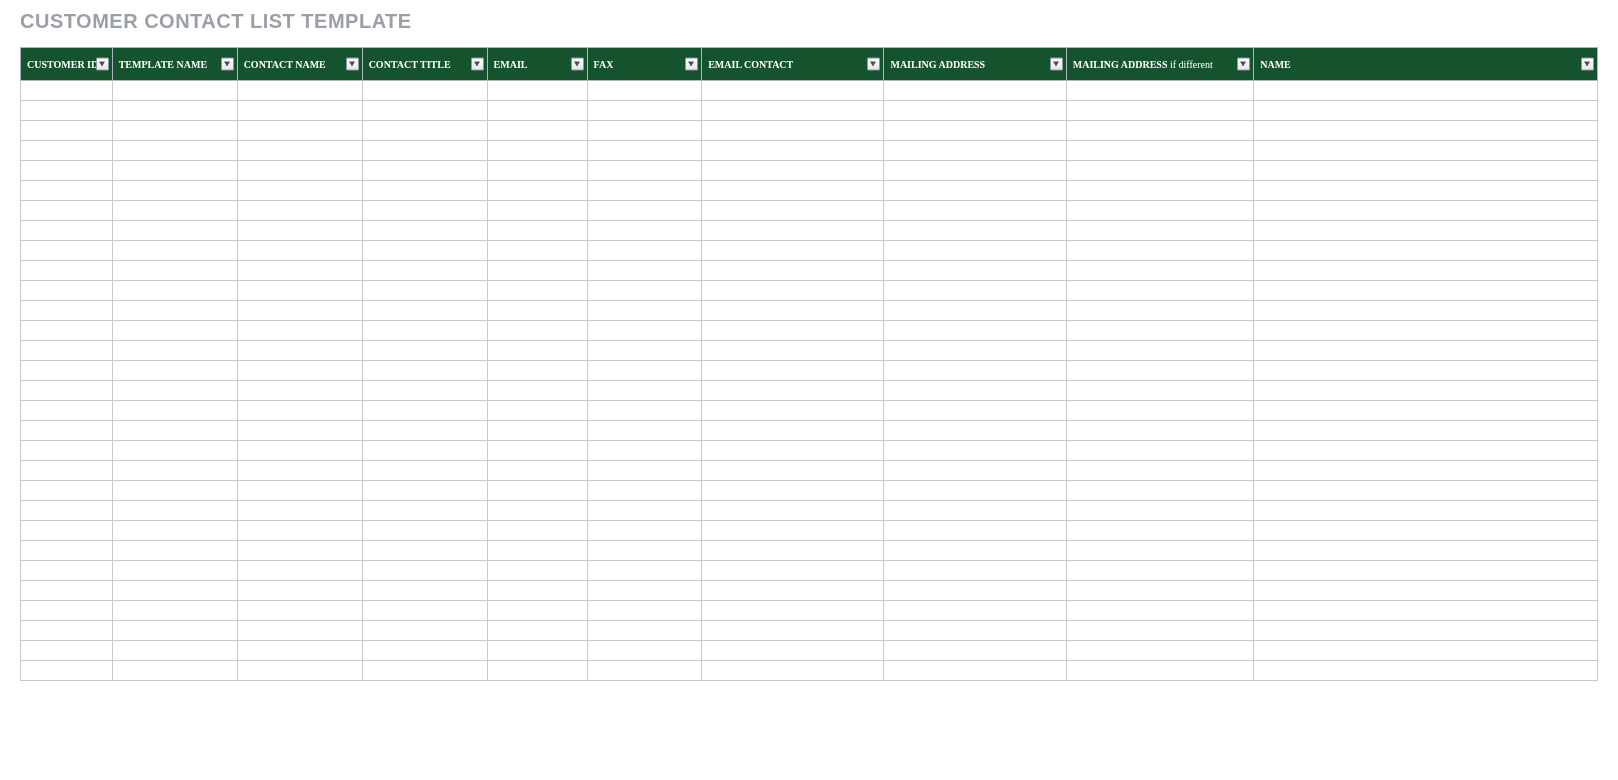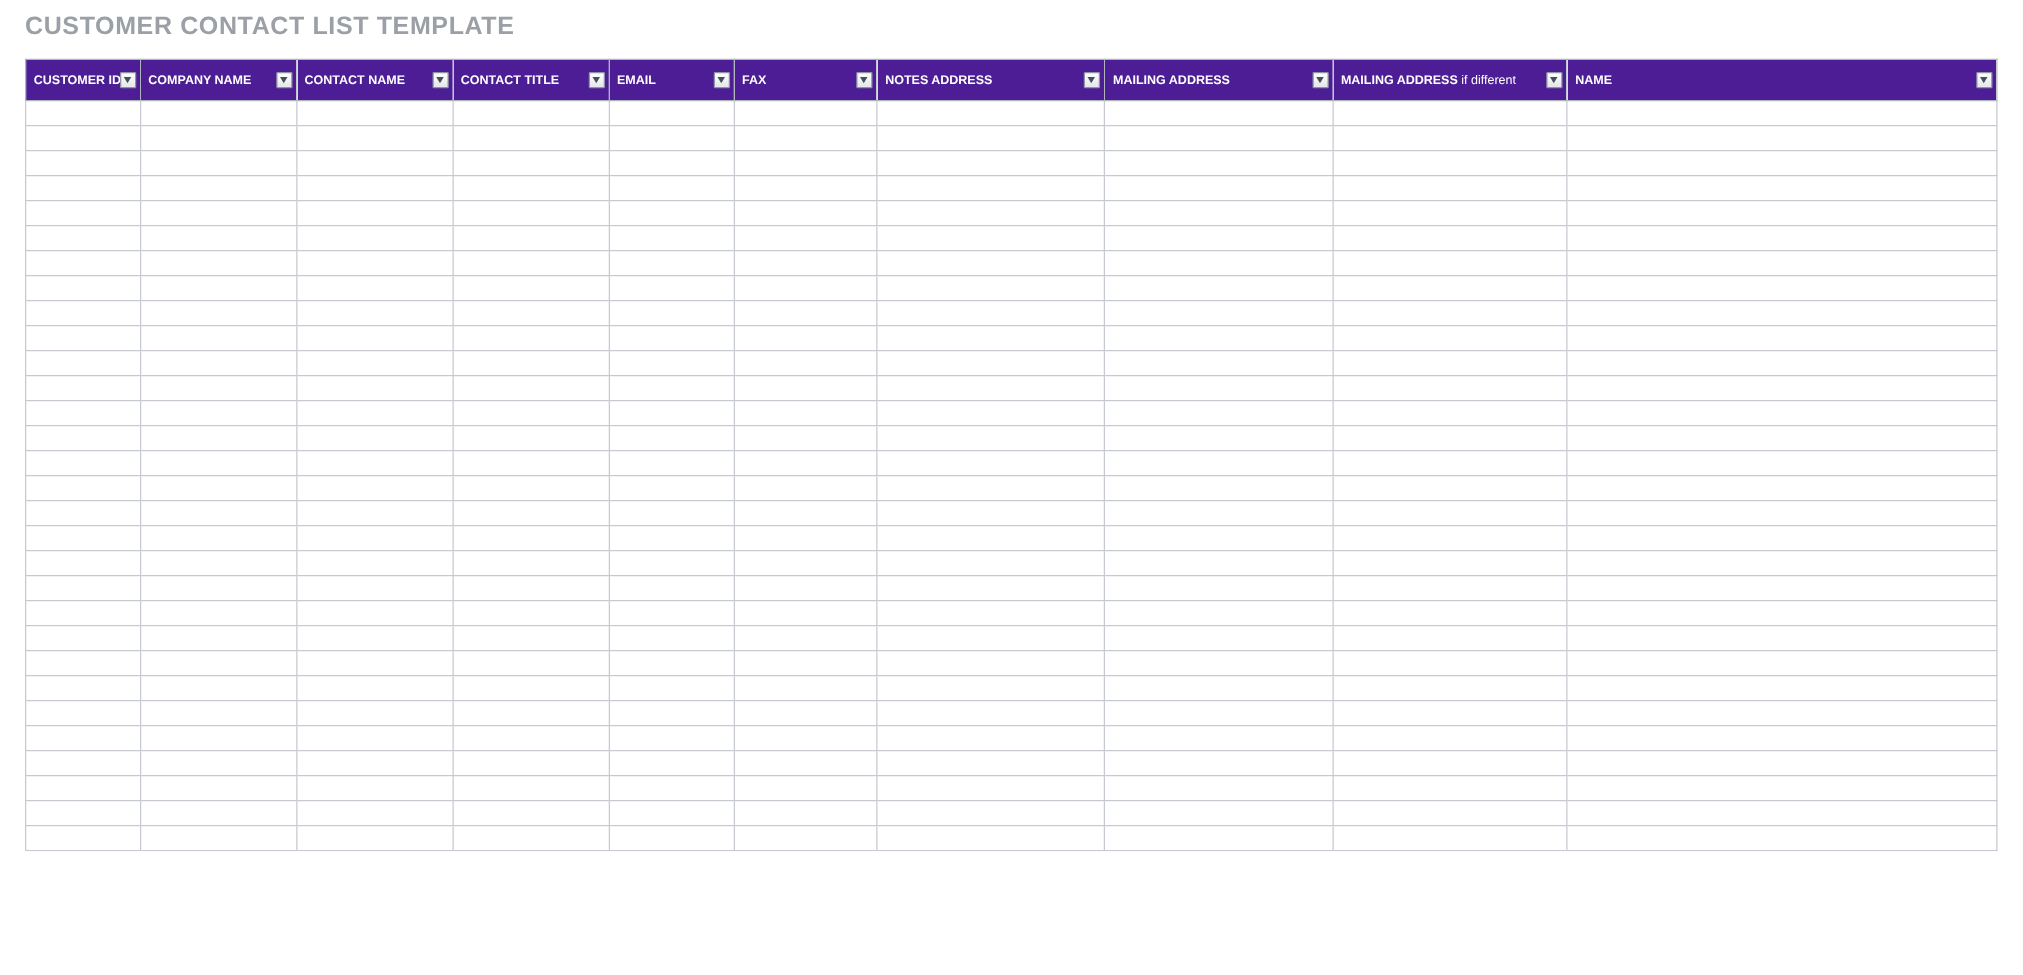--- a/index.html
+++ b/index.html
@@ -20,31 +20,32 @@
     letter-spacing: 0.5px;
     color: #9aa0a6; 
     margin: 4px 0 14px 0;
   }
   table.grid {
     border-collapse: collapse;
     table-layout: fixed;
     width: 100%;
   }
   table.grid th {
-    background: #4c1d95; 
+    background: #14532d; 
     color: #ffffff;
     font-size: 10px;
     font-weight: 700;
     text-align: left;
     padding: 6px 6px;
     border: 1px solid #b0b5bd;
     position: relative;
     height: 20px;
     vertical-align: middle;
     white-space: nowrap;
+    font-family: Liberation Serif, serif;
   }
   table.grid th .suffix {
     font-weight: 400;
     font-size: 10px;
   }
   
   .filter-btn {
     position: absolute;
     right: 3px;
     top: 50%;
@@ -106,26 +107,26 @@
         <col class="c4">
       <col class="c5">
         <col class="c6">
         <col class="c7">
         <col class="c8">
         <col class="c9">
     </colgroup>
     <thead>
       <tr id="header-row">
           <th><span>CUSTOMER ID</span><span class="filter-btn"></span></th>
-          <th><span>COMPANY NAME</span><span class="filter-btn"></span></th>
+          <th><span>TEMPLATE NAME</span><span class="filter-btn"></span></th>
           <th><span>CONTACT NAME</span><span class="filter-btn"></span></th>
           <th><span>CONTACT TITLE</span><span class="filter-btn"></span></th>
           <th><span>EMAIL</span><span class="filter-btn"></span></th>
           <th><span>FAX</span><span class="filter-btn"></span></th>
-          <th><span>NOTES ADDRESS</span><span class="filter-btn"></span></th>
+          <th><span>EMAIL CONTACT</span><span class="filter-btn"></span></th>
           <th><span>MAILING ADDRESS</span><span class="filter-btn"></span></th>
           <th><span>MAILING ADDRESS</span><span class="suffix"> if different</span><span class="filter-btn"></span></th>
           <th><span>NAME</span><span class="filter-btn"></span></th>
         </tr>
     </thead>
     <tbody id="body-rows">
         <tr>
           <td class="shade-light"></td>
           <td class="shade-blue"></td>
           <td class="shade-blue"></td>

